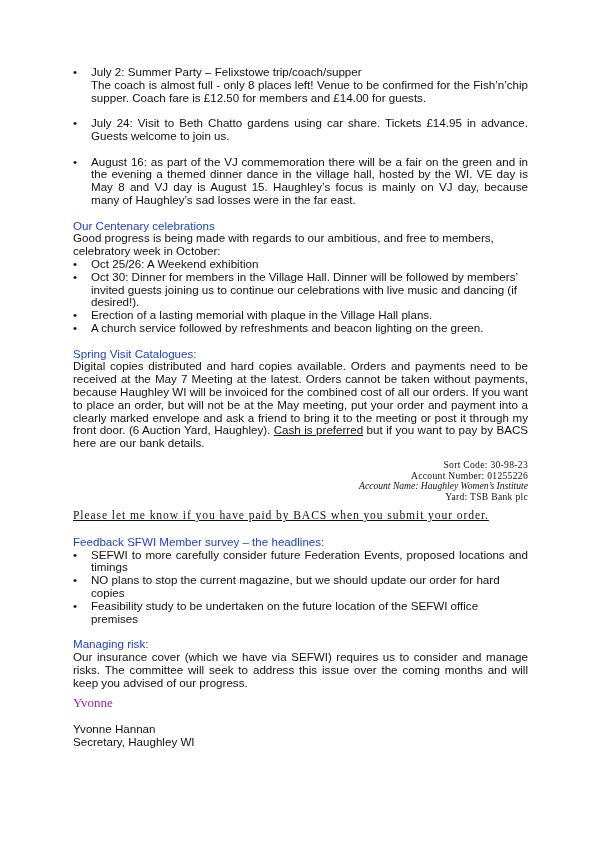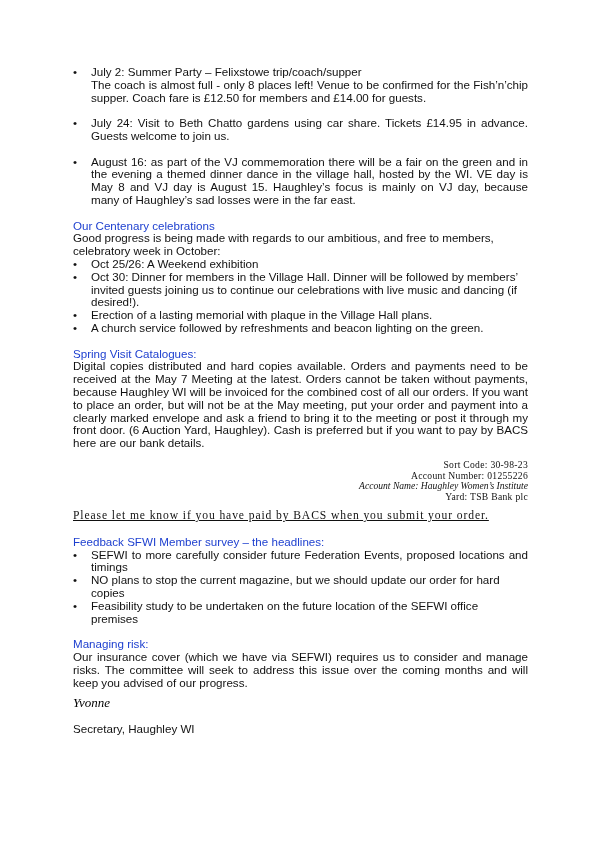--- a/index.html
+++ b/index.html
@@ -9,22 +9,22 @@
       font-family: "Liberation Sans", sans-serif; font-size: 11.6px; line-height: 12.8px; color: #111;
     }
     .bullet { position: relative; padding-left: 18px; }
     .bullet .dot { position: absolute; left: 0; top: 0; width: 18px; }
     .just { text-align: justify; }
     .gap-big { height: 12.8px; }
     .heading { color: #1d3fcf; font-weight: normal; }
     .bank { text-align: right; font-family: "Liberation Serif", serif; font-size: 9.6px; line-height: 10.6px; letter-spacing: 0.3px; margin-top: 10px; }
     .bank .ital { font-family: Liberation Serif, serif; font-style: italic; letter-spacing: 0; font-size: 9.6px; }
     .notice { font-family: "Liberation Serif", serif; font-size: 11.6px; text-decoration: underline; letter-spacing: 0.9px; margin-top: 8px; }
-    .u { }
-    .sig { font-family: "Liberation Serif", serif; font-style: italic; font-size: 13px; color: #000000; margin-top: 8px; }
+    .u { text-decoration: underline; }
+    .sig { font-family: "Liberation Serif", serif; font-size: 13px; color: #a21caf; margin-top: 8px; }
   </style>
 </head>
 <body>
 
 <div class="page">
 
   <div class="bullet just">
     <span class="dot">•</span>
     <div>July 2: Summer Party – Felixstowe trip/coach/supper</div>
     <div>The coach is almost full - only 8 places left!  Venue to be confirmed for the Fish’n’chip supper. Coach fare is £12.50 for members and £14.00 for guests.</div>
@@ -86,14 +86,15 @@
     <span class="dot">•</span>
     <div>Feasibility study to be undertaken on the future location of the SEFWI office premises</div>
   </div>
   <div class="gap-big"></div>
 
   <div class="heading">Managing risk:</div>
   <div class="just">Our insurance cover (which we have via SEFWI) requires us to consider and manage risks. The committee will seek to address this issue over the coming months and will keep you advised of our progress.</div>
 
   <div class="sig">Yvonne</div>
   <div class="gap-big"></div>
+  <div>Yvonne Hannan</div>
   <div>Secretary, Haughley WI</div>
 </div>
 
 </body></html>

